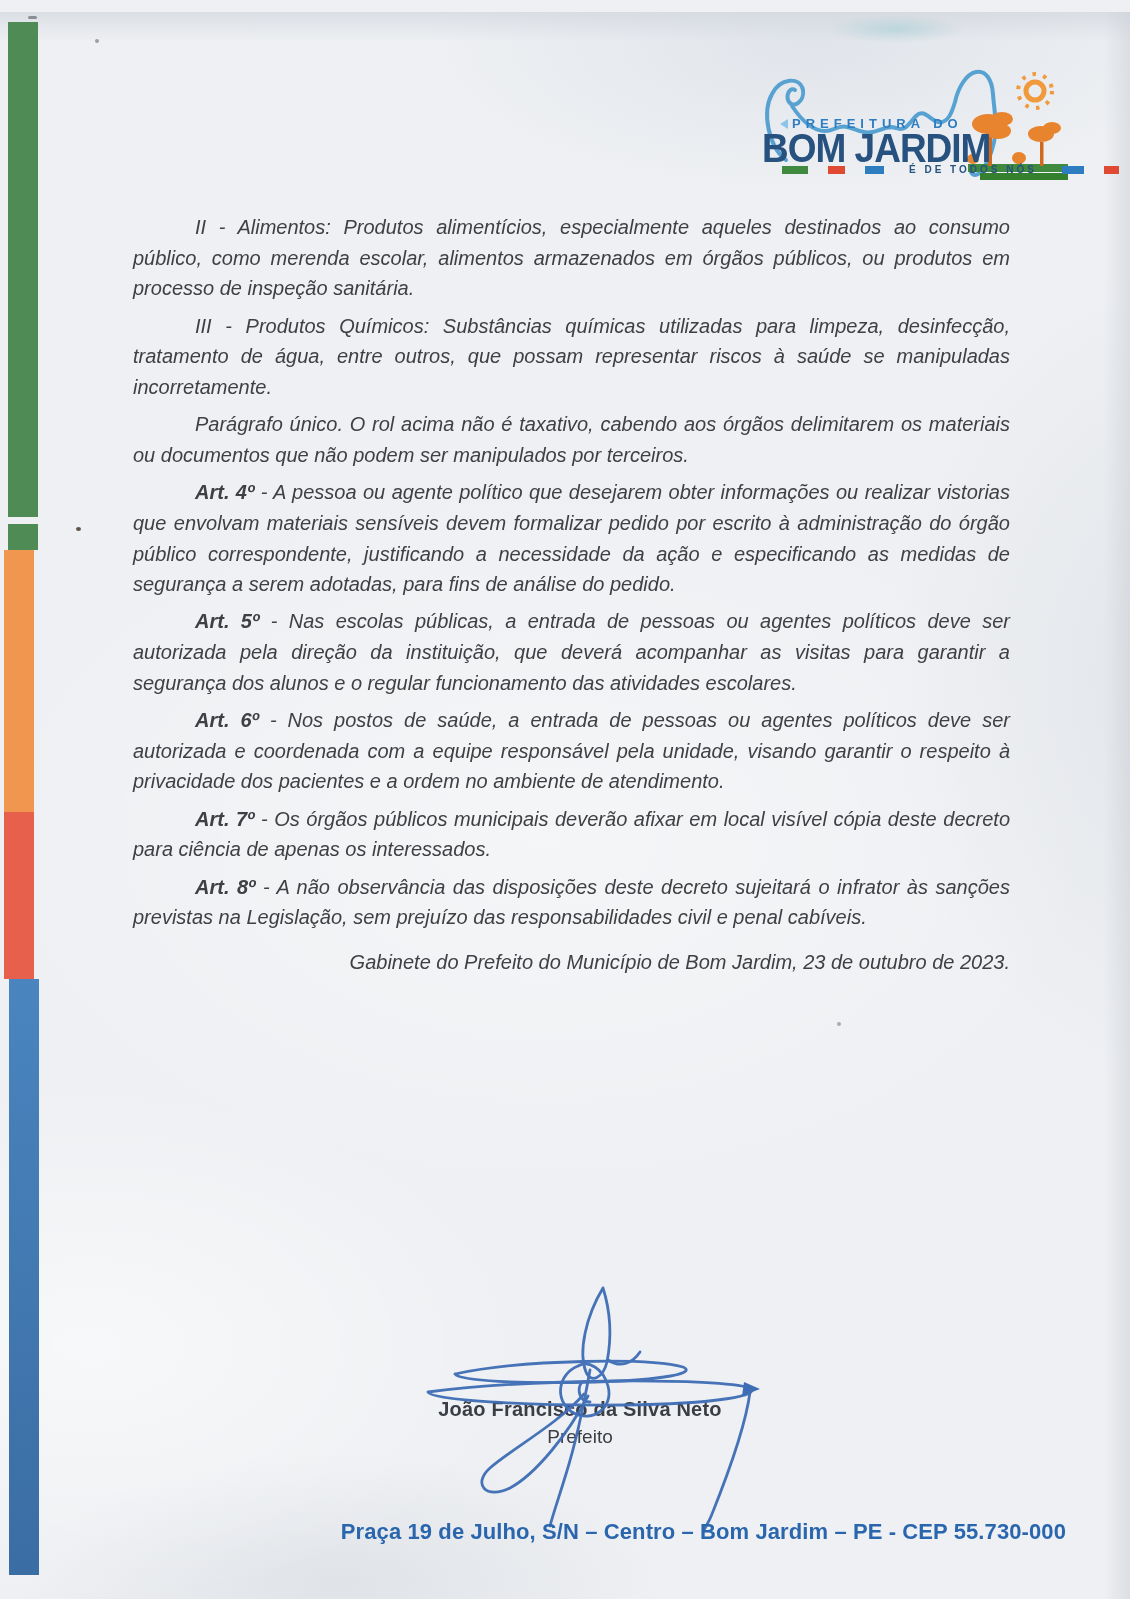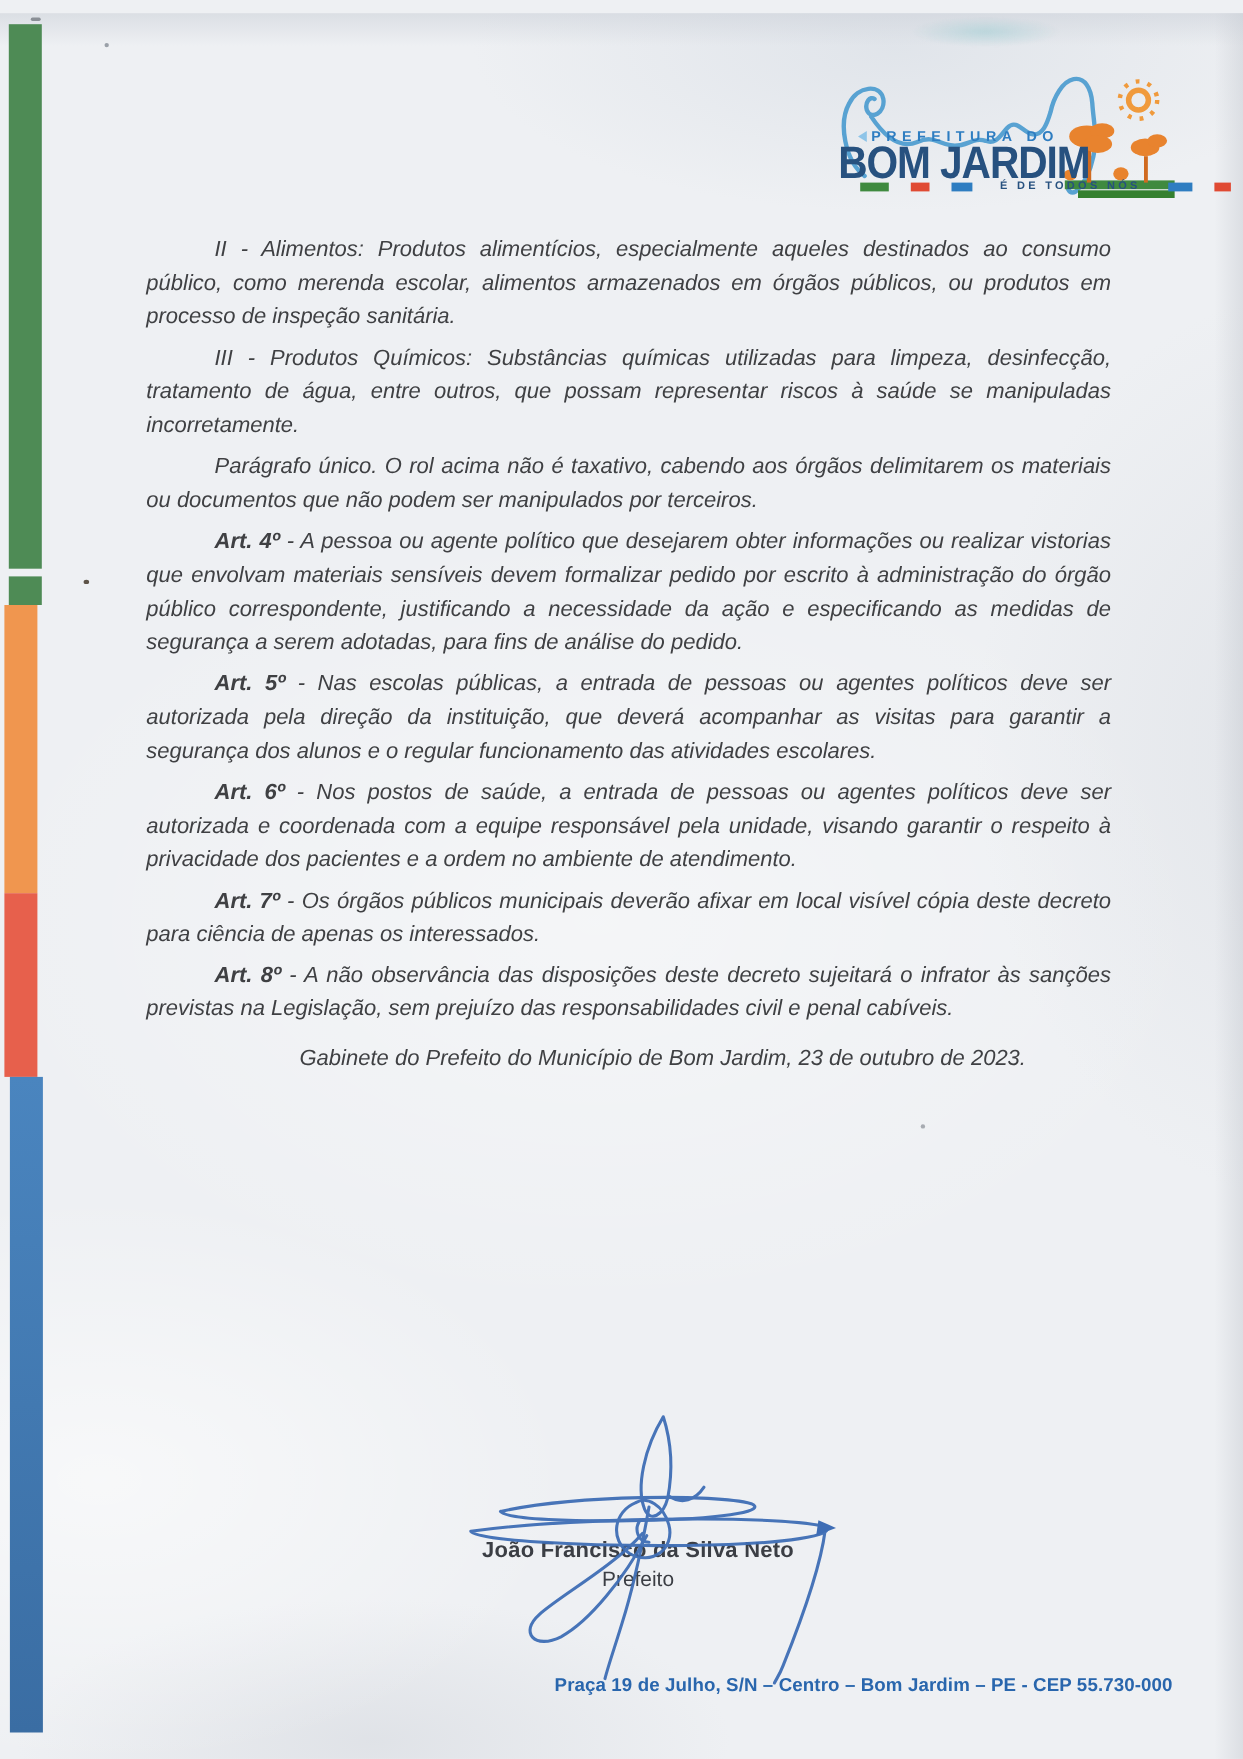--- a/index.html
+++ b/index.html
@@ -70,33 +70,33 @@
   }
 
   
   .doc-body{
     position:absolute;left:133px;top:200px;width:877px;
     color:var(--text-color);font-size:20px;line-height:30.7px;
     text-align:justify;
     font-style:italic;
   }
   .doc-body p{margin:0 0 6.5px 0;text-indent:62px;}
-  .doc-body p.date{margin-top:14px;text-align:center;}
+  .doc-body p.date{margin-top:14px;text-align:right;}
   .doc-body strong{font-weight:bold;}
 
   
   .sig-text{position:absolute;left:400px;top:1386px;width:360px;text-align:center;color:#3b3e44;}
   .sig-name{font-size:20px;font-weight:bold;letter-spacing:.2px;}
   .sig-role{font-size:19px;margin-top:5px;}
   .sig-ink{position:absolute;left:400px;top:1262px;pointer-events:none;}
 
   
   .footer{
     position:absolute;right:64px;top:1506px;text-align:left;
-    color:var(--footer-blue);font-weight:bold;font-size:17px;line-height:28px;
+    color:var(--footer-blue);font-weight:bold;font-size:22px;line-height:28px;
     letter-spacing:.1px;white-space:nowrap;
   }
 
   .scan-edge{
     position:absolute;left:96px;top:1591px;width:1032px;height:4px;
     background:#54575b;border-radius:2px;transform:rotate(-.08deg);
   }
   .scan-edge-light{position:absolute;left:0;top:1595px;width:1130px;height:4px;background:#e3e5e8;}
 </style>
 </head>

